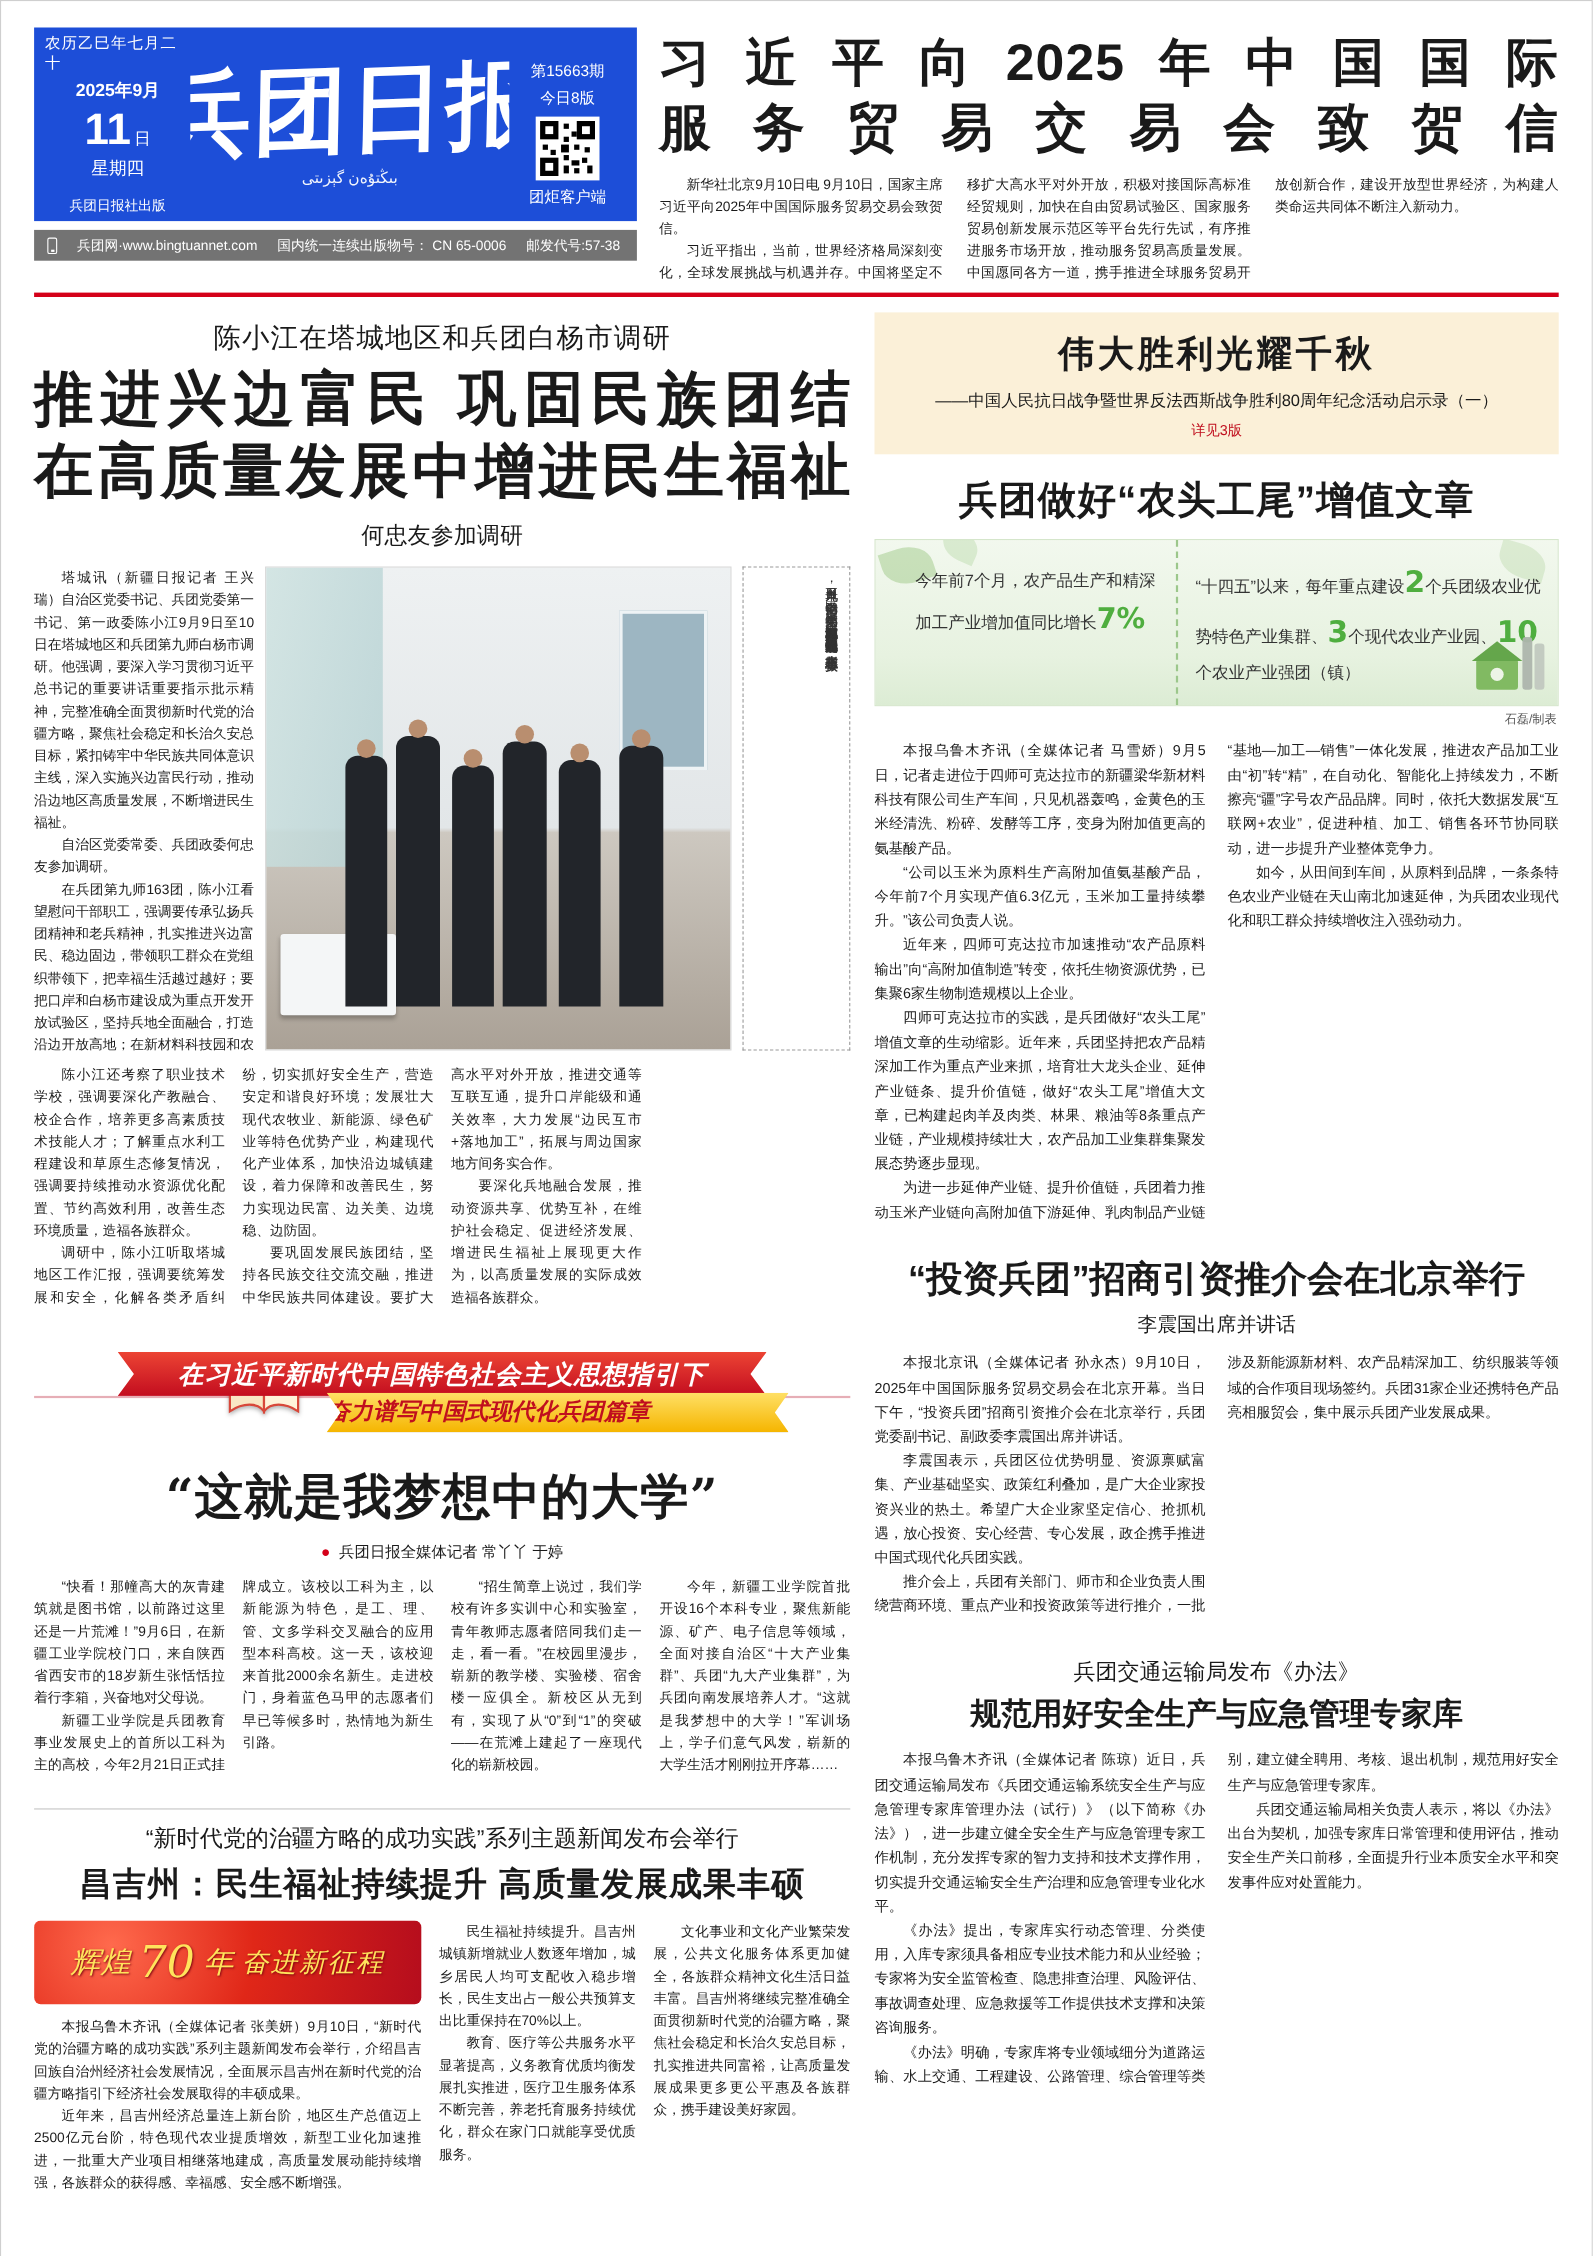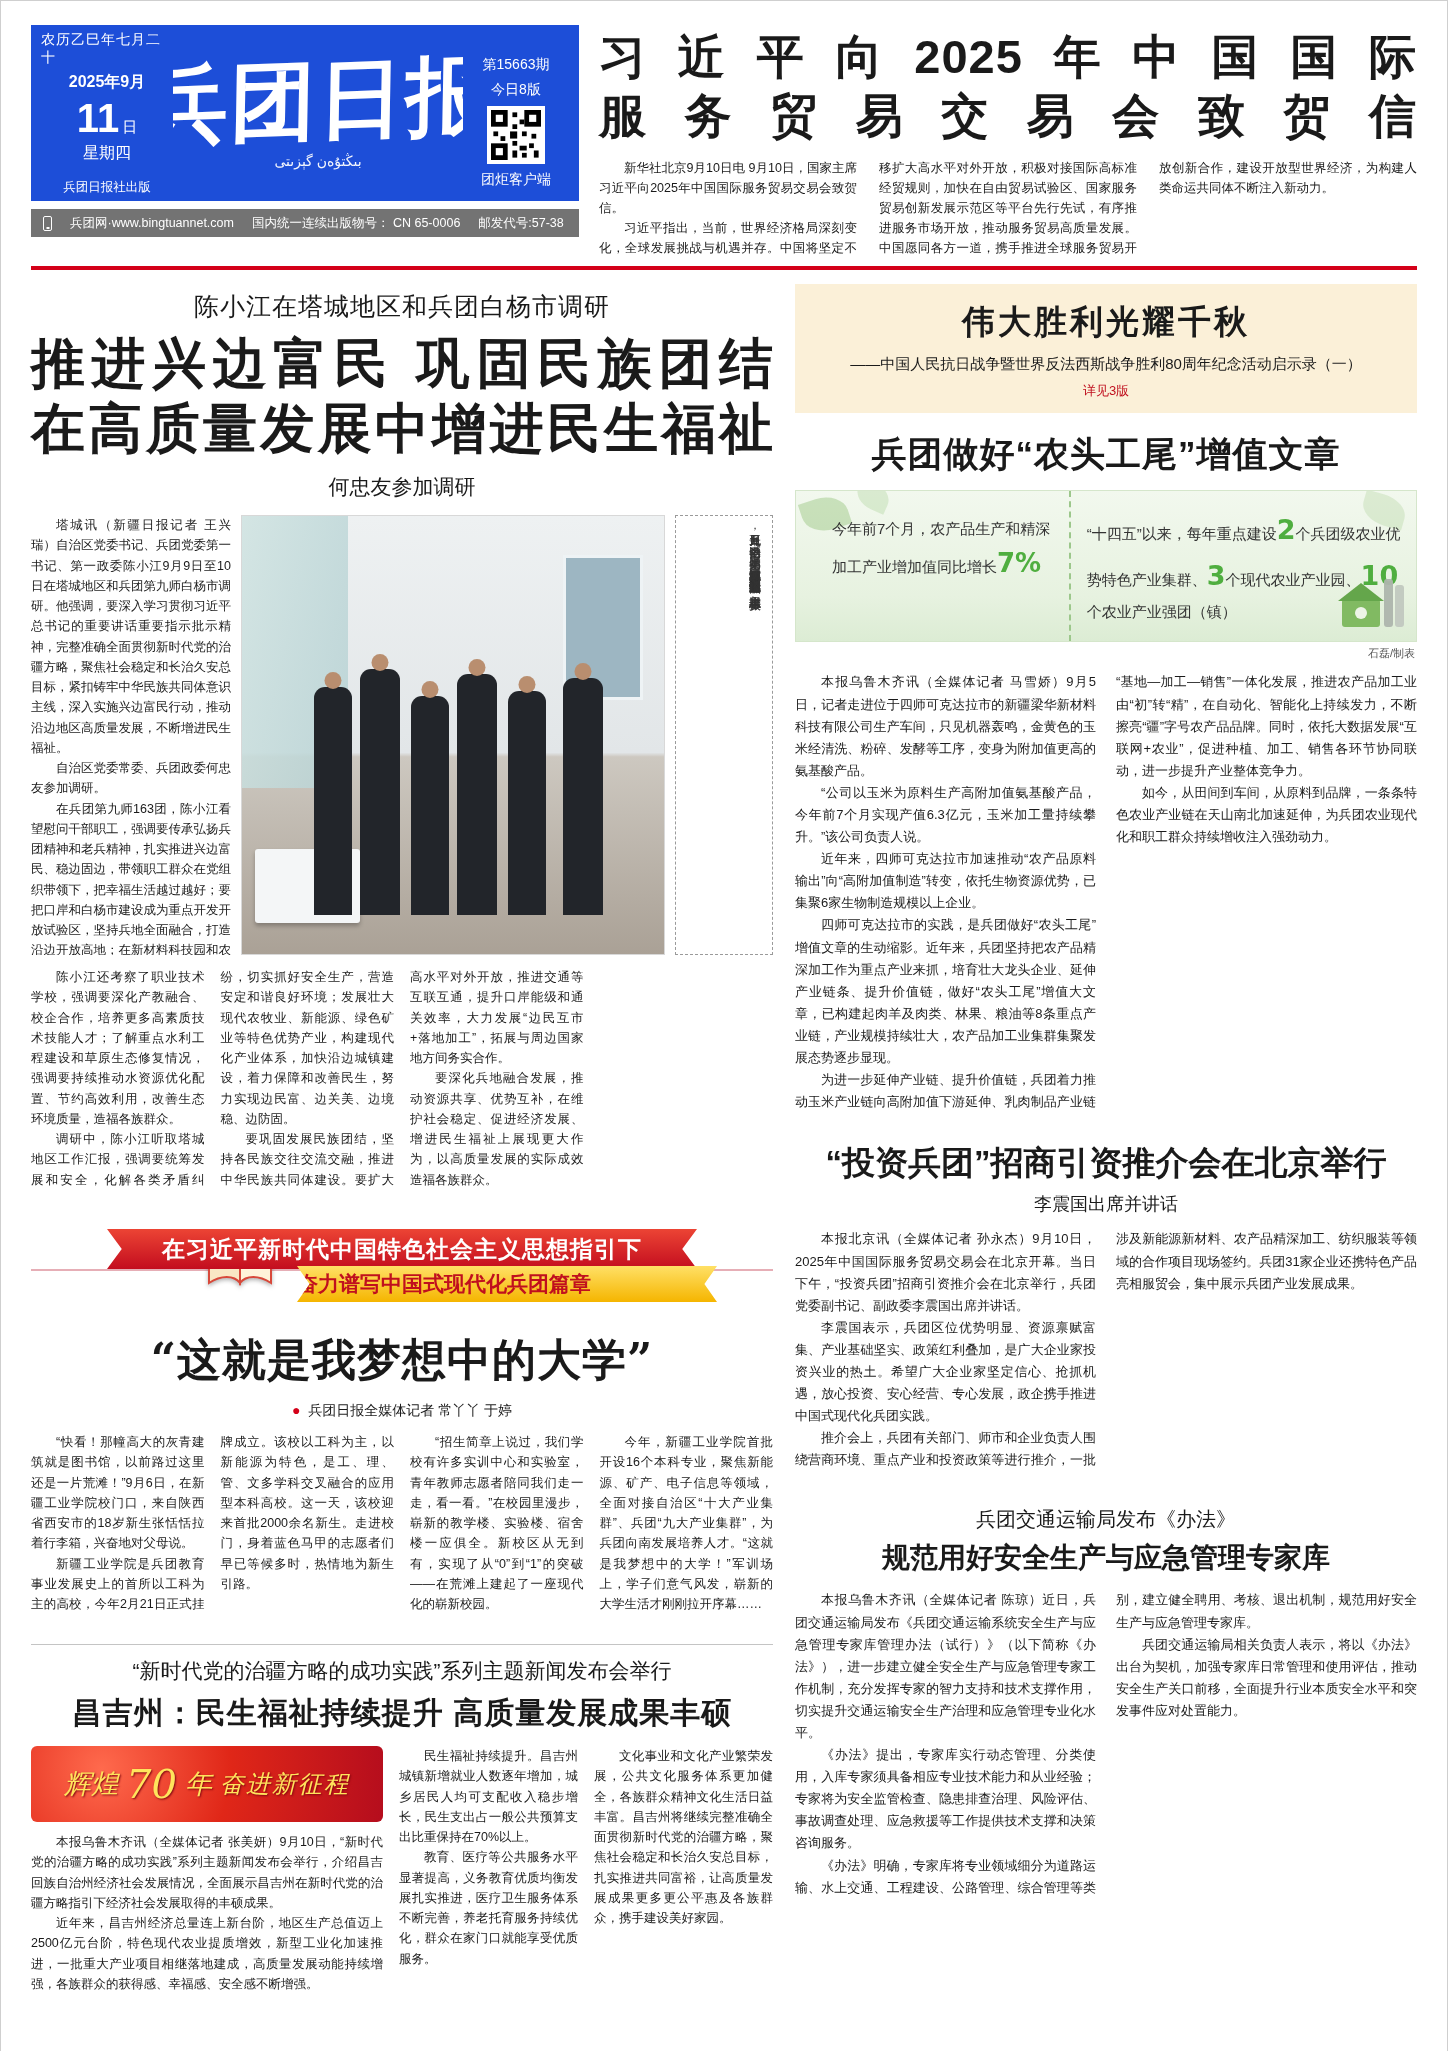--- a/index.html
+++ b/index.html
@@ -62,21 +62,21 @@
   .fig { position:absolute; bottom:9%; background:#22252a; border-radius:11px 11px 0 0; }
   .fig::before { content:""; position:absolute; top:-15px; left:50%; transform:translateX(-50%);
                  width:17px; height:17px; border-radius:50%; background:#b98e6f; }
   .caption-box { width:98px; flex:0 0 98px; border:1px dashed #9a9a9a; padding:10px 6px;
                  writing-mode:vertical-rl; font-size:11.5px; line-height:2; color:#333; overflow:hidden; }
   .caption-credit { margin-block-start:14px; font-weight:bold; }
   .bottom-cols { margin-top:12px; height:238px; column-count:4; column-gap:16px; column-fill:auto;
                  font-size:12.5px; line-height:1.62; text-align:justify; overflow:hidden; }
 
   
-  .banner { position:relative; height:100px; margin:16px 0 10px; }
+  .banner { position:relative; height:100px; margin:16px 0 10px;font-style:italic; }
   .banner::before { content:""; position:absolute; left:0; right:0; top:48px; height:2px; background:#e6aeb6; }
   .ribbon-wrap { position:absolute; left:50%; transform:translateX(-50%); top:8px; width:590px; }
   .ribbon1 { background:linear-gradient(#ec4434,#c30d1f); color:#fff; font-size:23px; font-weight:900;
              height:40px; line-height:40px; text-align:center; letter-spacing:1px;
              clip-path:polygon(0 0,100% 0,97.5% 50%,100% 100%,0 100%,2.5% 50%); box-shadow:0 2px 3px rgba(0,0,0,.25); }
   .ribbon2 { background:linear-gradient(#ffe066,#f5b500); color:#c00f1e; font-size:21px; font-weight:900;
              height:36px; line-height:36px; width:420px; margin-left:190px; margin-top:-3px; 
              clip-path:polygon(0 0,100% 0,97% 50%,100% 100%,0 100%,3% 50%); box-shadow:0 2px 3px rgba(0,0,0,.25); }
   .book-ico { position:absolute; left:96px; top:2px; width:74px; height:60px; filter:drop-shadow(0 2px 2px rgba(0,0,0,.3)); }
 

